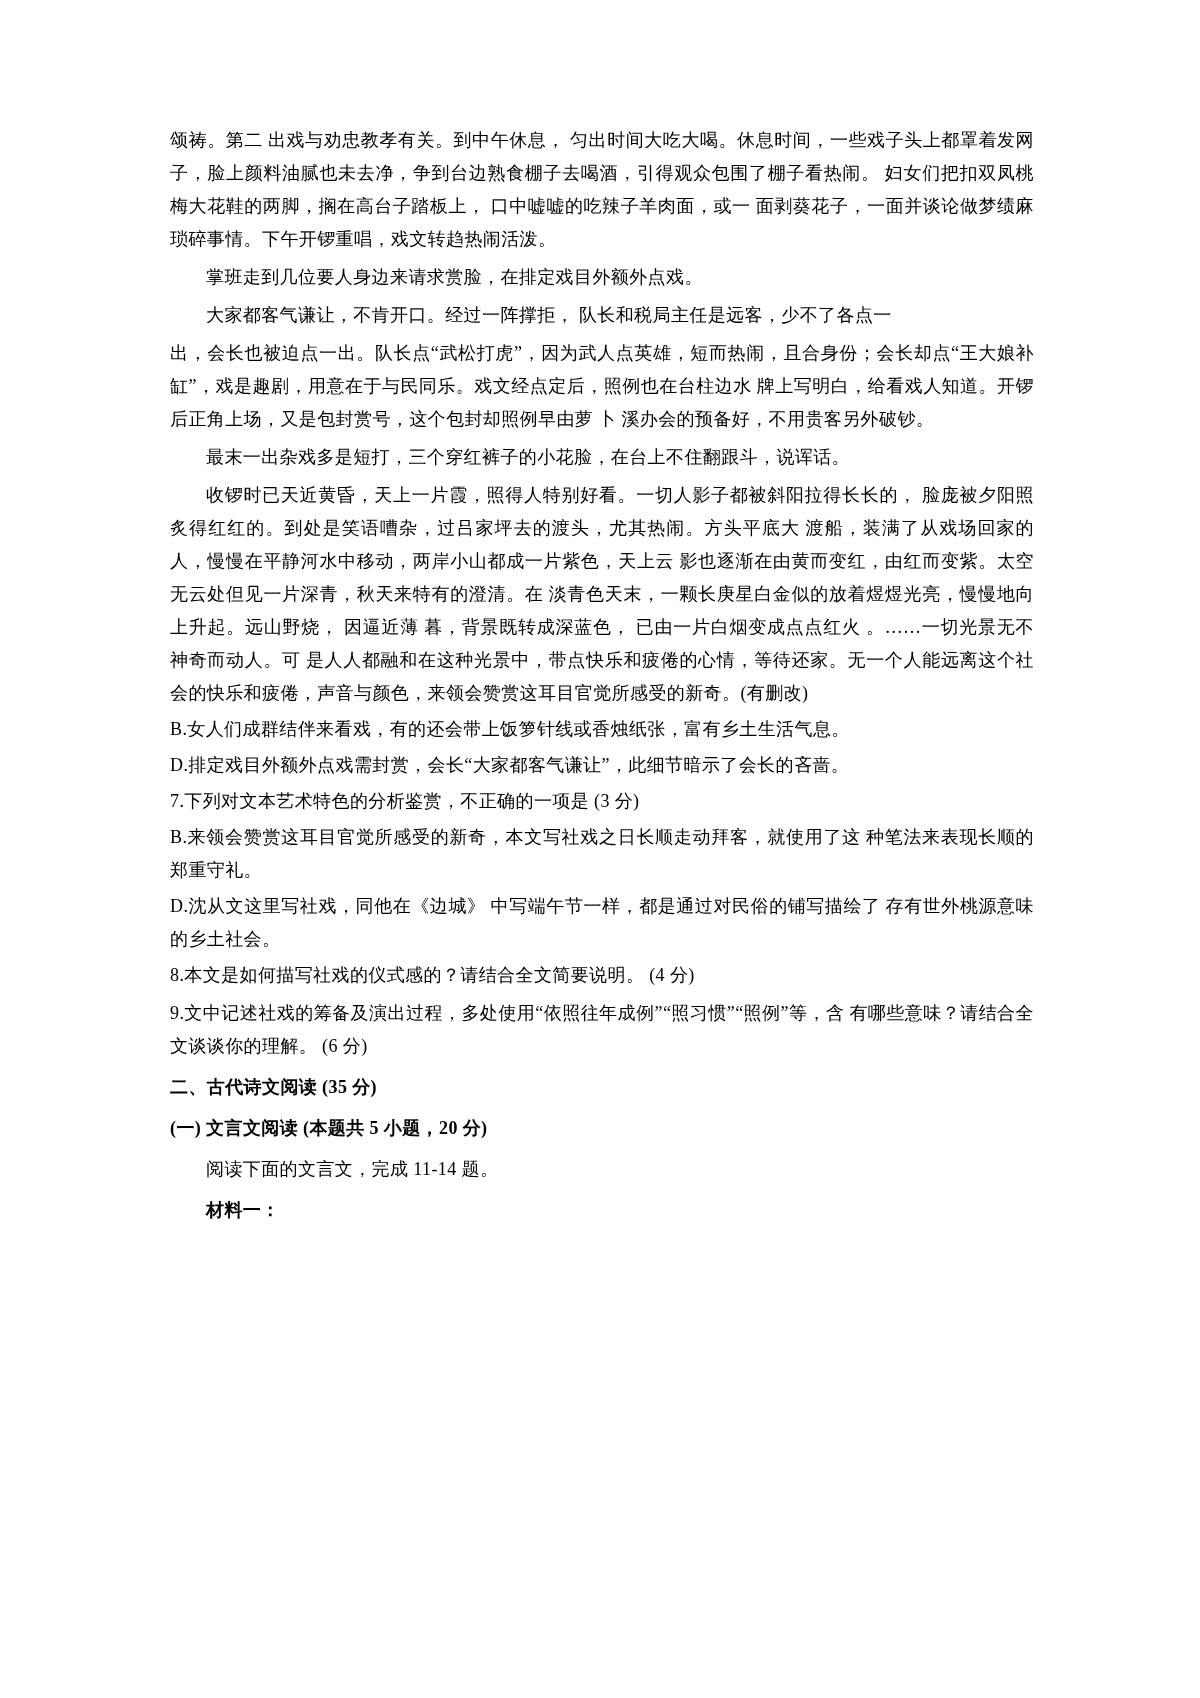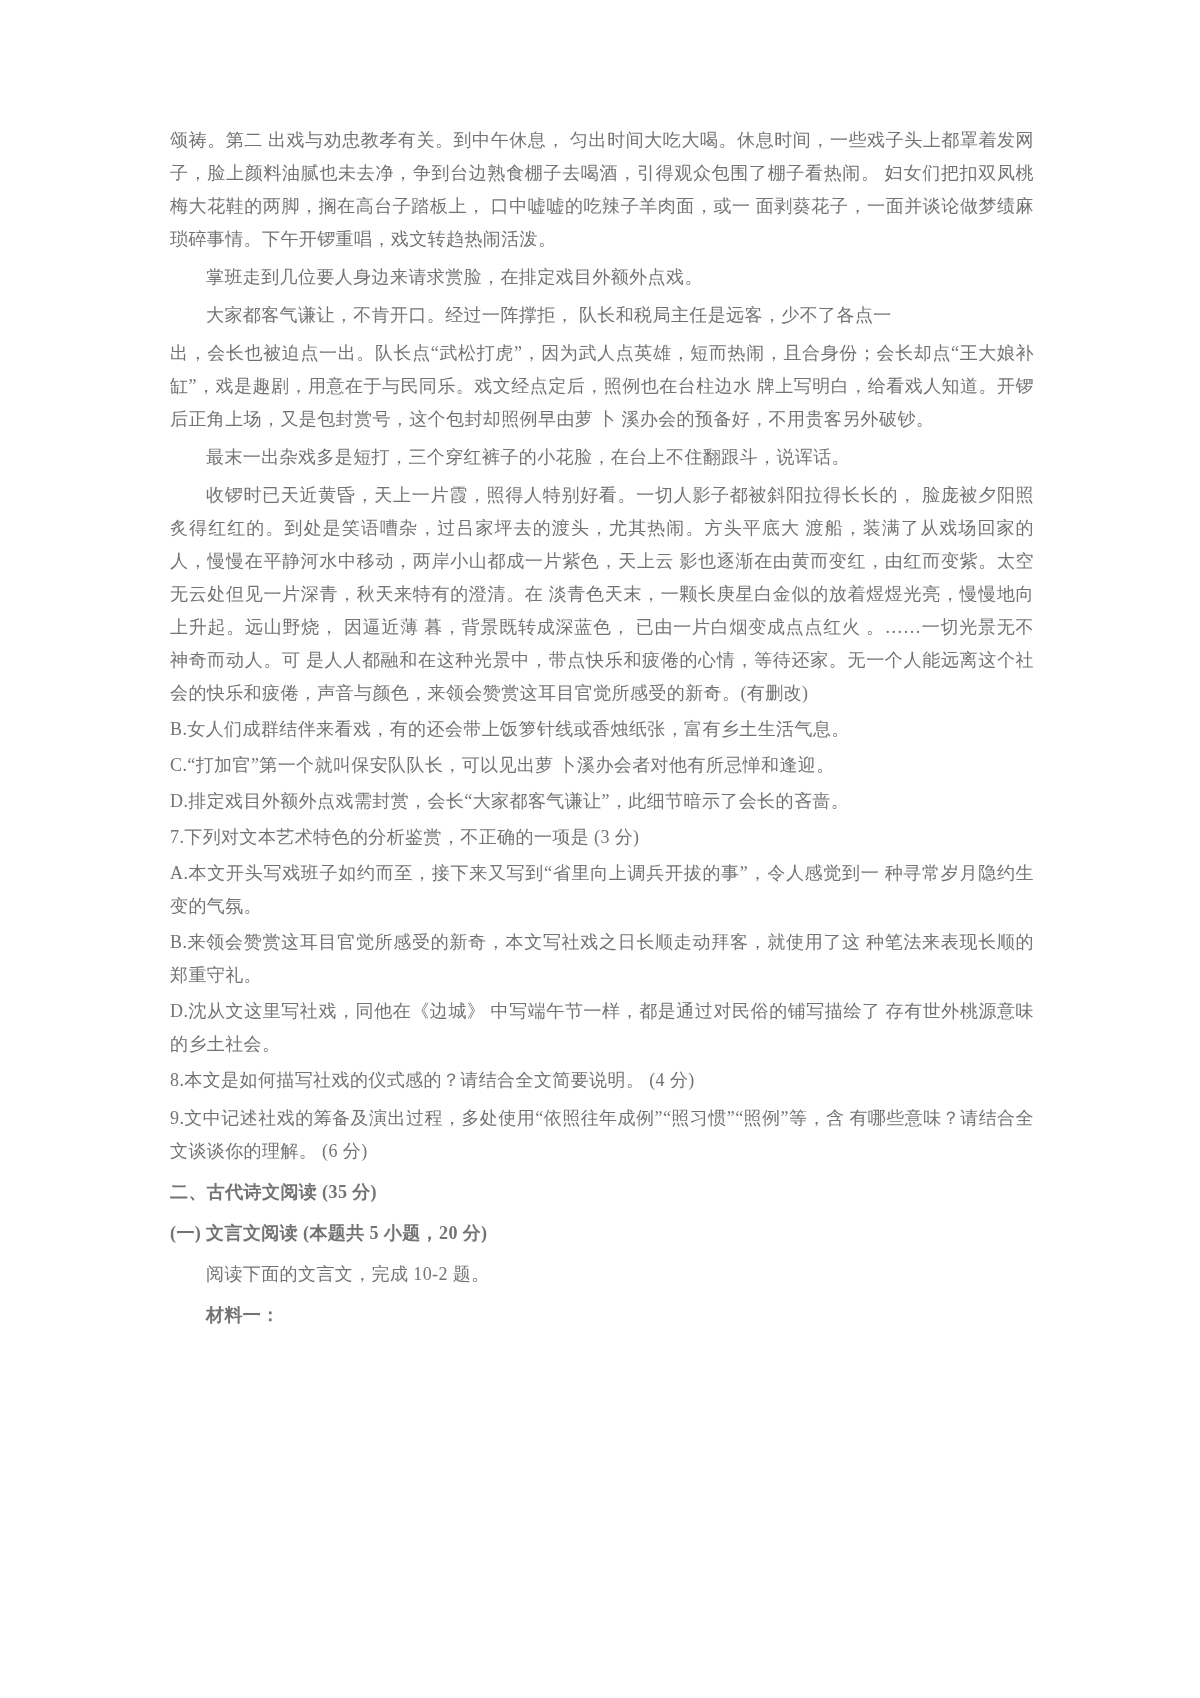--- a/index.html
+++ b/index.html
@@ -9,21 +9,21 @@
   }
   .page {
     position: relative;
     width: 1200px;
     height: 1698px;
     margin: 0 auto;
     background: #ffffff;
     box-sizing: border-box;
     padding: 124px 166px 0 170px;
     font-family: "Liberation Serif", "DejaVu Serif", serif;
-    color: #737373;
+    color: #000000;
     overflow: hidden;
     border-radius: 23px;
   }
   .page p {
     margin: 0 0 3px 0;
     font-size: 18px;
     line-height: 33px;
     letter-spacing: 0.4px;
     text-align: justify;
   }
@@ -38,29 +38,27 @@
 <div class="page">
 
   <p>颂祷。第二 出戏与劝忠教孝有关。到中午休息， 匀出时间大吃大喝。休息时间，一些戏子头上都罩着发网子，脸上颜料油腻也未去净，争到台边熟食棚子去喝酒，引得观众包围了棚子看热闹。 妇女们把扣双凤桃梅大花鞋的两脚，搁在高台子踏板上， 口中嘘嘘的吃辣子羊肉面，或一 面剥葵花子，一面并谈论做梦绩麻琐碎事情。下午开锣重唱，戏文转趋热闹活泼。</p>
   <p class="indent gap">掌班走到几位要人身边来请求赏脸，在排定戏目外额外点戏。</p>
   <p class="indent gap">大家都客气谦让，不肯开口。经过一阵撑拒， 队长和税局主任是远客，少不了各点一</p>
   <p class="gap">出，会长也被迫点一出。队长点“武松打虎”，因为武人点英雄，短而热闹，且合身份；会长却点“王大娘补缸”，戏是趣剧，用意在于与民同乐。戏文经点定后，照例也在台柱边水 牌上写明白，给看戏人知道。开锣后正角上场，又是包封赏号，这个包封却照例早由萝 卜 溪办会的预备好，不用贵客另外破钞。</p>
   <p class="indent gap">最末一出杂戏多是短打，三个穿红裤子的小花脸，在台上不住翻跟斗，说诨话。</p>
   <p class="indent gap">收锣时已天近黄昏，天上一片霞，照得人特别好看。一切人影子都被斜阳拉得长长的， 脸庞被夕阳照炙得红红的。到处是笑语嘈杂，过吕家坪去的渡头，尤其热闹。方头平底大 渡船，装满了从戏场回家的人，慢慢在平静河水中移动，两岸小山都成一片紫色，天上云 影也逐渐在由黄而变红，由红而变紫。太空无云处但见一片深青，秋天来特有的澄清。在 淡青色天末，一颗长庚星白金似的放着煜煜光亮，慢慢地向上升起。远山野烧， 因逼近薄 暮，背景既转成深蓝色， 已由一片白烟变成点点红火 。……一切光景无不神奇而动人。可 是人人都融和在这种光景中，带点快乐和疲倦的心情，等待还家。无一个人能远离这个社 会的快乐和疲倦，声音与颜色，来领会赞赏这耳目官觉所感受的新奇。(有删改)</p>
 
   <p>B.女人们成群结伴来看戏，有的还会带上饭箩针线或香烛纸张，富有乡土生活气息。</p>
-  <p>C.“打加官”第一个就叫保安队队长，可以见出萝 卜溪办会者对他有所忌惮和逢迎。</p>
   <p>D.排定戏目外额外点戏需封赏，会长“大家都客气谦让”，此细节暗示了会长的吝啬。</p>
 
   <p>7.下列对文本艺术特色的分析鉴赏，不正确的一项是 (3 分)</p>
-  <p>A.本文开头写戏班子如约而至，接下来又写到“省里向上调兵开拔的事”，令人感觉到一 种寻常岁月隐约生变的气氛。</p>
   <p>B.来领会赞赏这耳目官觉所感受的新奇，本文写社戏之日长顺走动拜客，就使用了这 种笔法来表现长顺的郑重守礼。</p>
   <p>D.沈从文这里写社戏，同他在《边城》 中写端午节一样，都是通过对民俗的铺写描绘了 存有世外桃源意味的乡土社会。</p>
 
   <p>8.本文是如何描写社戏的仪式感的？请结合全文简要说明。 (4 分)</p>
   <p class="gap">9.文中记述社戏的筹备及演出过程，多处使用“依照往年成例”“照习惯”“照例”等，含 有哪些意味？请结合全文谈谈你的理解。 (6 分)</p>
 
   <p class="bold head-gap">二、古代诗文阅读 (35 分)</p>
   <p class="bold head-gap">(一) 文言文阅读 (本题共 5 小题，20 分)</p>
-  <p class="indent head-gap">阅读下面的文言文，完成 10-2 题。</p>
+  <p class="indent head-gap">阅读下面的文言文，完成 11-14 题。</p>
   <p class="bold indent head-gap">材料一：</p>
 
 </div>
 
 </body></html>

